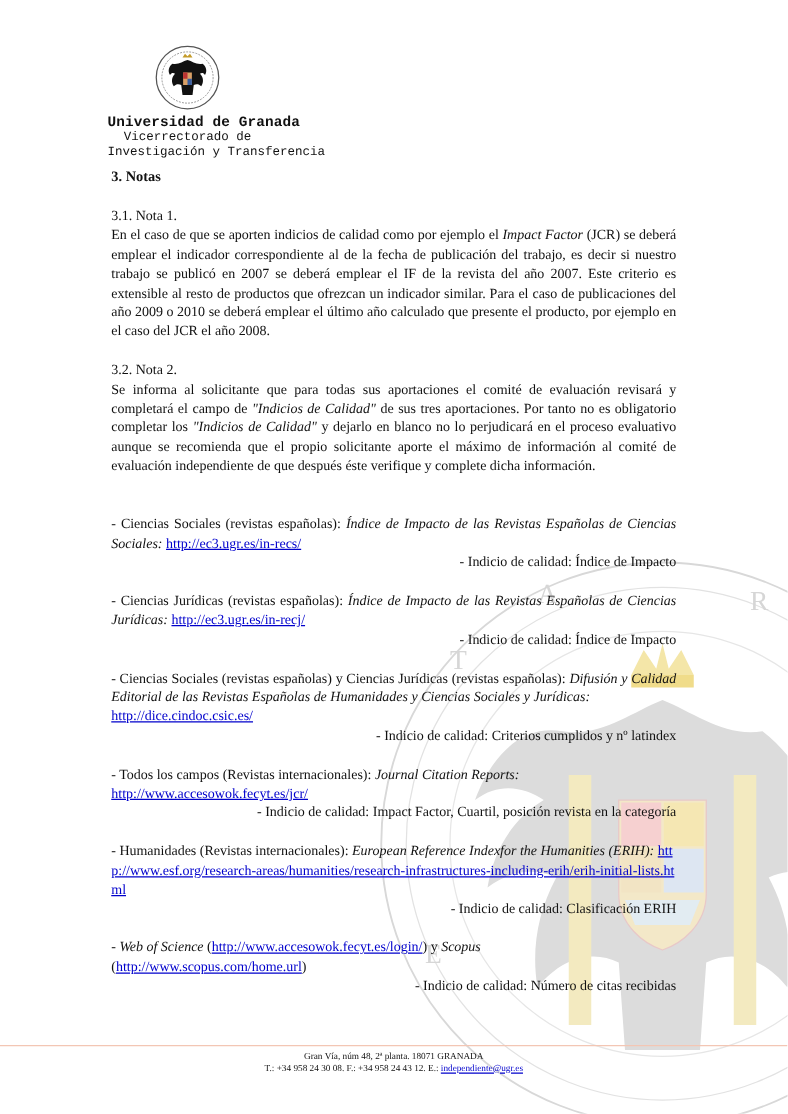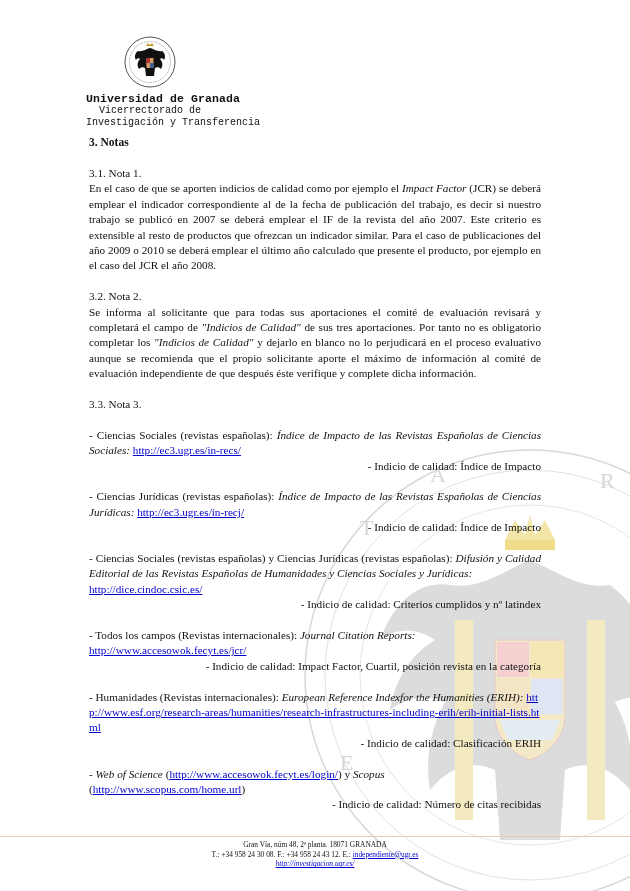--- a/index.html
+++ b/index.html
@@ -81,21 +81,20 @@
     <p class="h">3. Notas</p>
 
     <p>3.1. Nota 1.</p>
     <p><span>En el caso de que se aporten indicios de calidad como por ejemplo el </span><i>Impact Factor</i><span> (JCR) se deberá emplear el indicador correspondiente al de la fecha de publicación del trabajo, es decir si nuestro trabajo se publicó en 2007 se deberá emplear el IF de la revista del año 2007. Este criterio es extensible al resto de productos que ofrezcan un indicador similar. Para el caso de publicaciones del año 2009 o 2010 se deberá emplear el último año calculado que presente el producto, por ejemplo en el caso del JCR el año 2008.</span></p>
     <div class="gap"></div>
 
     <p>3.2. Nota 2.</p>
     <p><span>Se informa al solicitante que para todas sus aportaciones el comité de evaluación revisará y completará el campo de </span><i>"Indicios de Calidad"</i><span> de sus tres aportaciones. Por tanto no es obligatorio completar los </span><i>"Indicios de Calidad"</i><span> y dejarlo en blanco no lo perjudicará en el proceso evaluativo aunque se recomienda que el propio solicitante aporte el máximo de información al comité de evaluación independiente de que después éste verifique y complete dicha información.</span></p>
     <div class="gap"></div>
 
-    <p>3.3. Nota 3.</p>
     <div class="gap"></div>
 
     <div>
       <p><span>- Ciencias Sociales (revistas españolas): </span><i>Índice de Impacto de las Revistas Españolas de Ciencias Sociales:</i> <a href="#">http://ec3.ugr.es/in-recs/</a></p>
       <p class="indent">- Indicio de calidad: Índice de Impacto</p>
     </div>
     <div class="gap"></div>
 
     <div>
       <p><span>- Ciencias Jurídicas (revistas españolas): </span><i>Índice de Impacto de las Revistas Españolas de Ciencias Jurídicas:</i> <a href="#">http://ec3.ugr.es/in-recj/</a></p>
@@ -126,15 +125,14 @@
     <div>
       <p class="nowrapline"><span>- </span><i>Web of Science</i> (<a href="#">http://www.accesowok.fecyt.es/login/</a>)<span> y </span><i>Scopus</i><br>(<a href="#">http://www.scopus.com/home.url</a>)</p>
       <p class="indent">- Indicio de calidad: Número de citas recibidas</p>
     </div>
   </div>
 
   <div class="footer-line"></div>
   <div class="footer">
     <div>Gran Vía, núm 48, 2ª planta. 18071 GRANADA</div>
     <div><span>T.: +34 958 24 30 08. F.: +34 958 24 43 12. E.: </span><a href="#">independiente@ugr.es</a></div>
-    <div><a href="#" class="web">http://investigacion.ugr.es/</a></div>
   </div>
 </div>
 
 </body></html>

